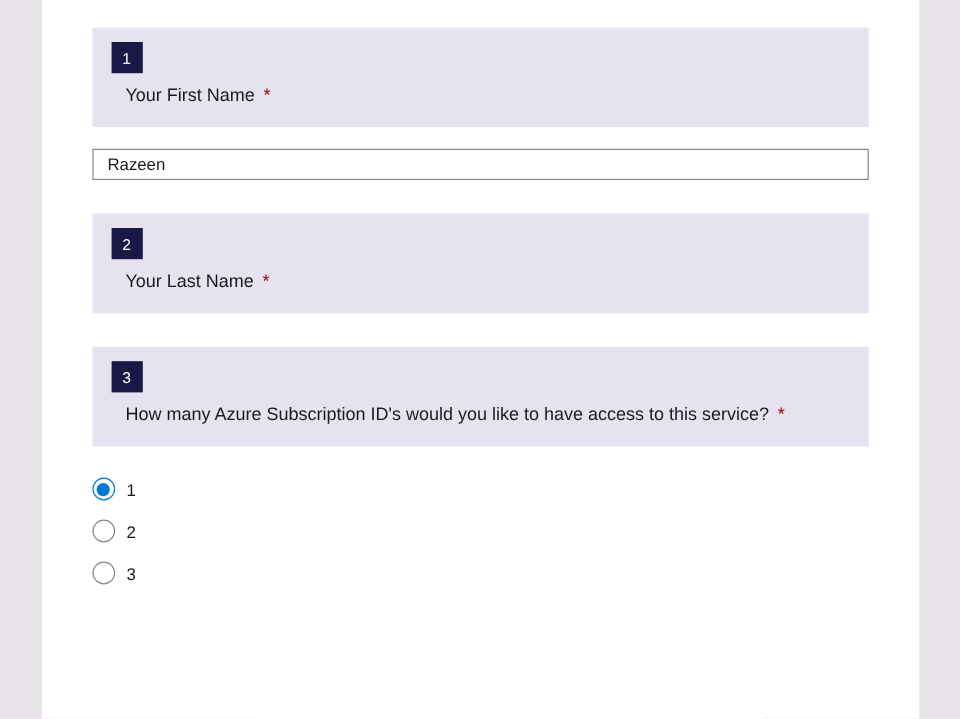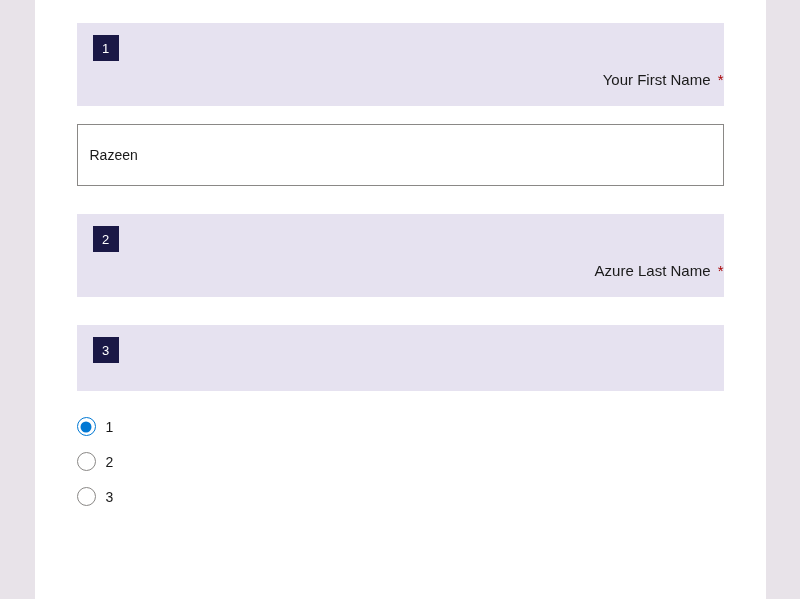--- a/index.html
+++ b/index.html
@@ -39,30 +39,29 @@
       display: inline-flex;
       align-items: center;
       justify-content: center;
       font-size: 13px;
       margin-left: 16px;
       margin-bottom: 10px;
     }
     .question-label {
       color: #1a1a1a;
       font-size: 15px;
-      margin-left: 16px;
-      text-align: right;
+      margin-left: 28px;
     }
     .required-star {
       color: #a80000;
       margin-left: 3px;
     }
     .text-input {
       width: 100%;
-      padding: 22px 12px;
+      padding: 4px 12px;
       font-size: 14px;
       border: 1px solid #8a8886;
       font-family: inherit;
       color: #1a1a1a;
       outline: none;
     }
     .radio-group {
       padding-left: 0;
     }
     .radio-option {
@@ -117,29 +116,33 @@
         <span class="required-star">*</span>
       </div>
     </div>
     <input type="text" class="text-input" value="Razeen" style="">
   </div>
 
   <div class="question-block">
     <div class="question-header">
       <div class="question-number">2</div>
       <div class="question-label">
-        <span>Azure Last Name</span>
+        <span>Your Last Name</span>
         <span class="required-star">*</span>
       </div>
     </div>
   </div>
 
   <div class="question-block">
     <div class="question-header">
       <div class="question-number">3</div>
+      <div class="question-label">
+        <span>How many Azure Subscription ID's would you like to have access to this service?</span>
+        <span class="required-star">*</span>
+      </div>
     </div>
     <div class="radio-group">
       <label class="radio-option">
         <input type="radio" name="q3" class="radio-input" checked="" style="">
         <span class="radio-label">1</span>
       </label>
       <label class="radio-option">
         <input type="radio" name="q3" class="radio-input" style="">
         <span class="radio-label">2</span>
       </label>

